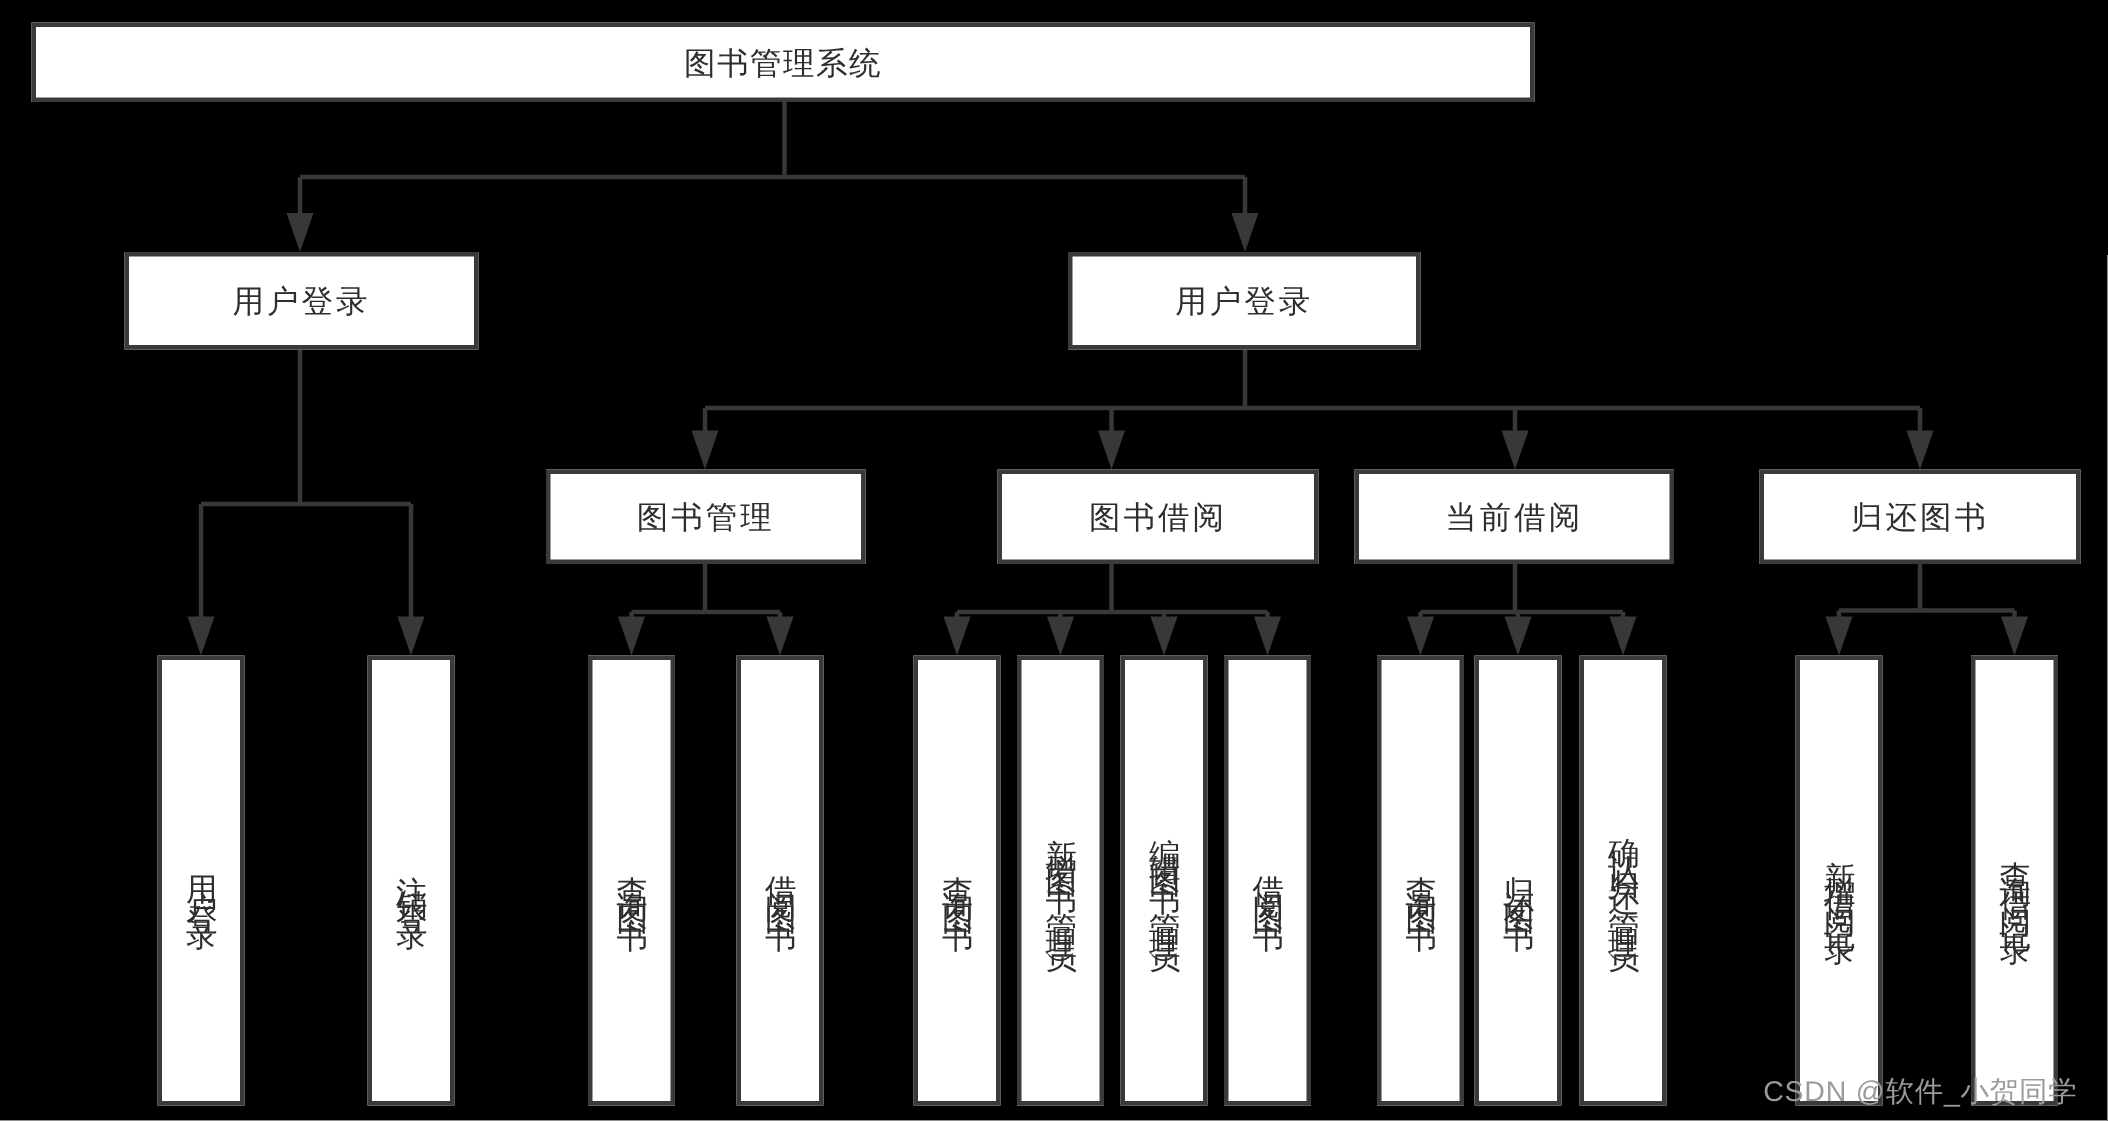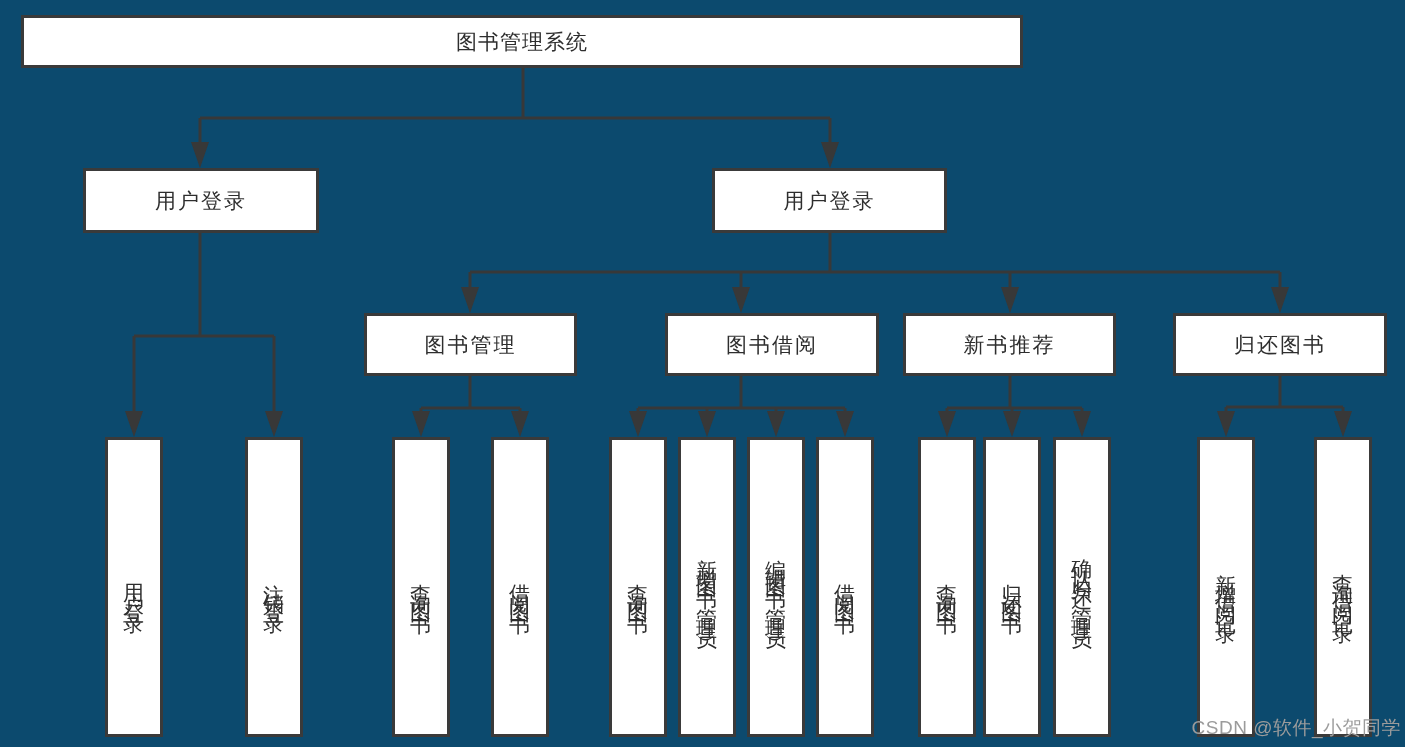--- a/index.html
+++ b/index.html
@@ -5,21 +5,21 @@
   html, body {
     margin: 0;
     padding: 0;
     background: #ffffff;
     font-family: "Liberation Sans", "DejaVu Sans", sans-serif;
   }
   .stage {
     position: relative;
     width: 1405px;
     height: 747px;
-    background: #0c4a6e;
+    background: #000000;
     overflow: hidden;
   }
   .connectors {
     position: absolute;
     left: 0;
     top: 0;
     z-index: 1;
   }
   .node {
     position: absolute;
@@ -36,21 +36,21 @@
     white-space: nowrap;
   }
   .node.root { letter-spacing: 1px; }
   .node.leaf span {
     writing-mode: vertical-rl;
     letter-spacing: 10px;
     line-height: 1;
   }
   .watermark {
     position: absolute;
-    right: 4px;
+    right: 20px;
     bottom: 6px;
     z-index: 10;
     color: #9b9b9b;
     font-size: 19px;
     letter-spacing: 0.5px;
     margin-top: 32px;
   }
 </style>
 </head>
 <body>
@@ -97,21 +97,21 @@
     </g>
   </svg>
 
   <div class="node root" style="left:21px;top:15px;width:1002px;height:53px">图书管理系统</div>
 
   <div class="node" style="left:83px;top:168px;width:236px;height:65px">用户登录</div>
   <div class="node" style="left:712px;top:168px;width:235px;height:65px">用户登录</div>
 
   <div class="node" style="left:364px;top:313px;width:213px;height:63px">图书管理</div>
   <div class="node" style="left:665px;top:313px;width:214px;height:63px">图书借阅</div>
-  <div class="node" style="left:903px;top:313px;width:213px;height:63px">新书推荐</div>
+  <div class="node" style="left:903px;top:313px;width:213px;height:63px">当前借阅</div>
   <div class="node" style="left:1173px;top:313px;width:214px;height:63px">归还图书</div>
 
   <div class="node leaf" style="left:105px;top:437px;width:58px;height:300px">
     <span>用户登录</span>
   </div>
   <div class="node leaf" style="left:245px;top:437px;width:58px;height:300px">
     <span>注销登录</span>
   </div>
 
   <div class="node leaf" style="left:392px;top:437px;width:58px;height:300px">

